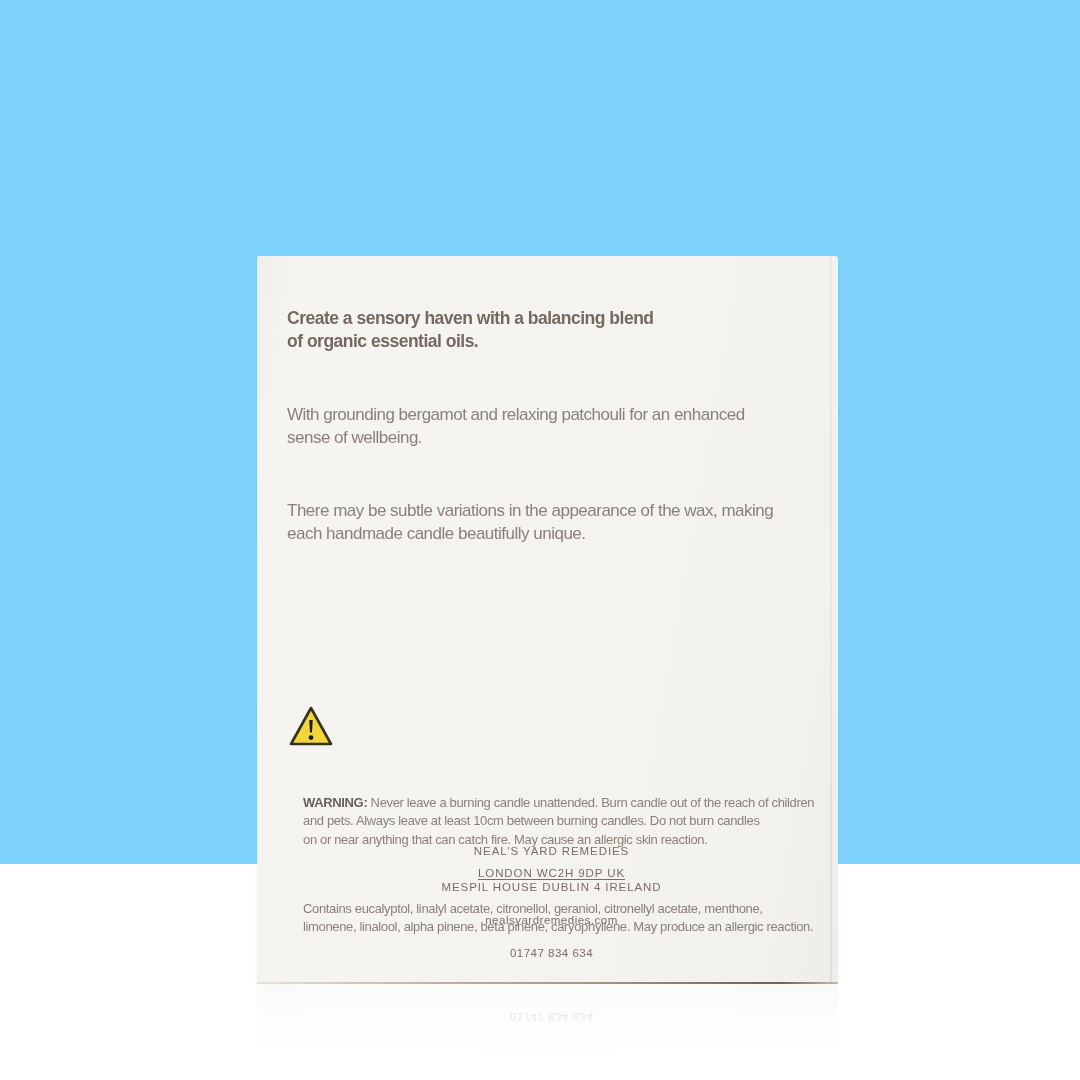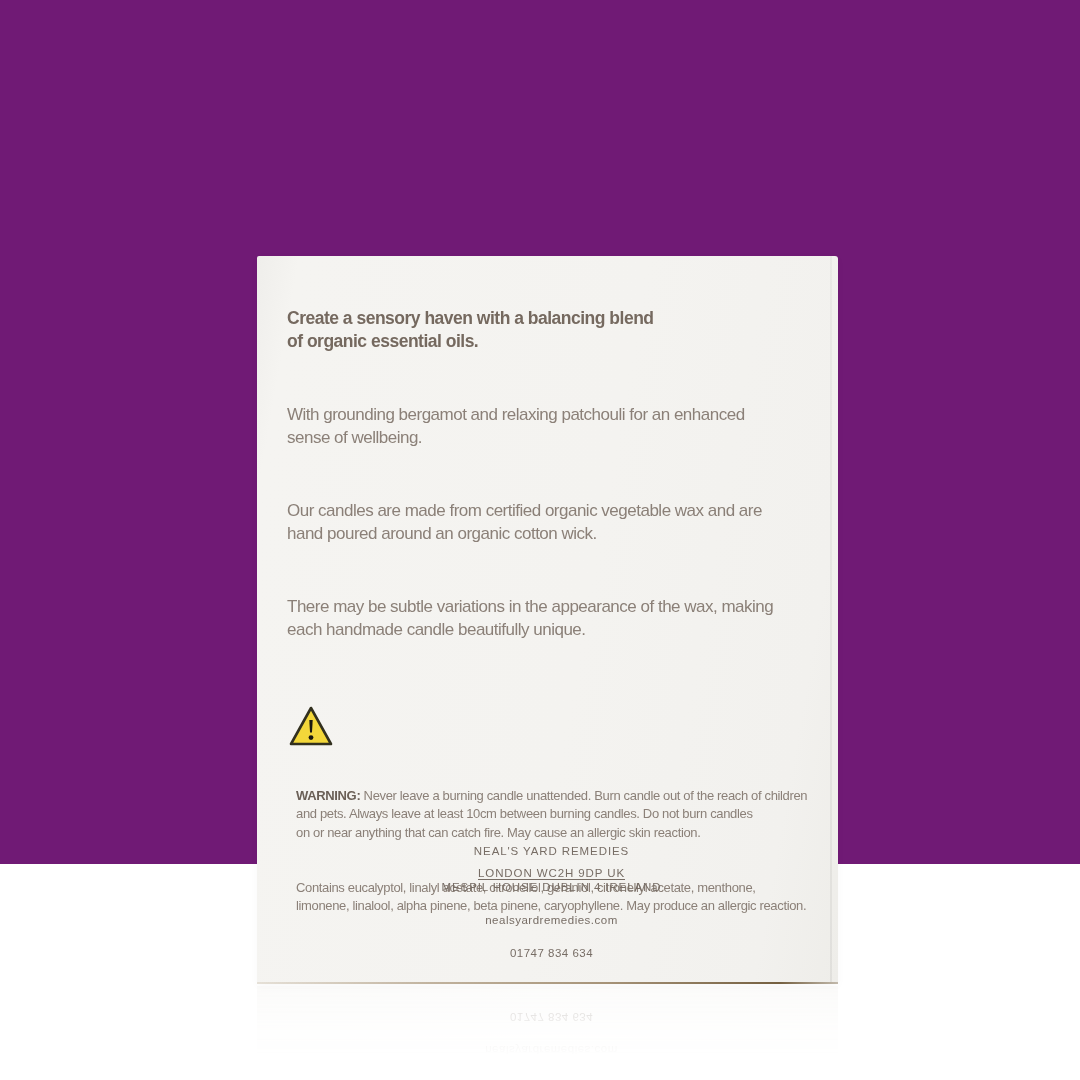--- a/index.html
+++ b/index.html
@@ -8,21 +8,21 @@
     width: 1080px;
     height: 1080px;
     background: #ffffff;
     font-family: "Liberation Sans", sans-serif;
     overflow: hidden;
   }
   .scene {
     position: relative;
     width: 1080px;
     height: 864px;
-    background: #701a75;
+    background: #7dd3fc;
   }
   
   .box {
     position: absolute;
     left: 257px;
     top: 256px;
     width: 581px;
     height: 728px;
     background: linear-gradient(100deg, #efeeeb 0%, #f5f4f1 6%, #f4f3f0 55%, #f2f1ee 88%, #eeede9 100%);
     border-radius: 2px 3px 0 0;
@@ -90,21 +90,21 @@
     white-space: pre-line;
     color: #8b8078;
     font-size: 13px;
     line-height: 18.5px;
     letter-spacing: -0.35px;
   }
   .warning-texts .wlabel {
     font-weight: bold;
     color: #6b6057;
   }
-  .warning-texts p { margin: 9px; }
+  .warning-texts p { margin: 16px; }
   
   .address {
     position: absolute;
     left: 8px;
     right: 0;
     bottom: 24px;
     text-align: center;
     color: #776d65;
     font-size: 11.5px;
     line-height: 14px;
@@ -144,22 +144,20 @@
 
 <div class="scene">
 
   <div class="box">
 
     <div class="description">
       <p class="heading">Create a sensory haven with a balancing blend
 of organic essential oils.</p>
       <p class="para">With grounding bergamot and relaxing patchouli for an enhanced
 sense of wellbeing.</p>
-      <p class="para">Our candles are made from certified organic vegetable wax and are
-hand poured around an organic cotton wick.</p>
       <p class="para">There may be subtle variations in the appearance of the wax, making
 each handmade candle beautifully unique.</p>
     </div>
 
     <div class="warning-section">
       <span class="triangle-wrap">
         <svg width="46" height="43" viewBox="0 0 46 43" xmlns="http://www.w3.org/2000/svg">
           <path d="M23 3 L43 39 L3 39 Z" fill="#f3d73a" stroke="#32301e" stroke-width="2.6" stroke-linejoin="round"></path>
           <path d="M21.3 15 h3.4 l-0.7 12.5 h-2 Z" fill="#191710"></path>
           <circle cx="23" cy="32.6" r="2.4" fill="#191710"></circle>

